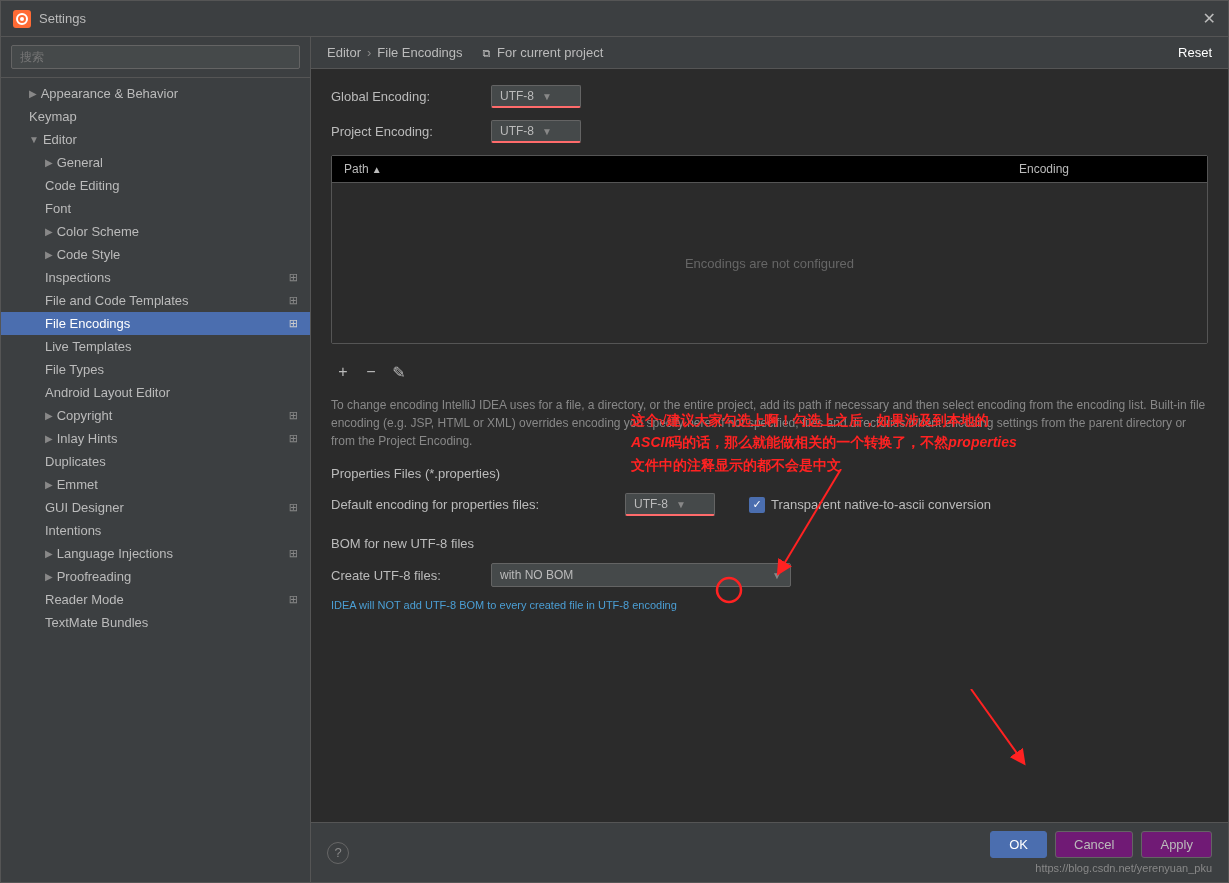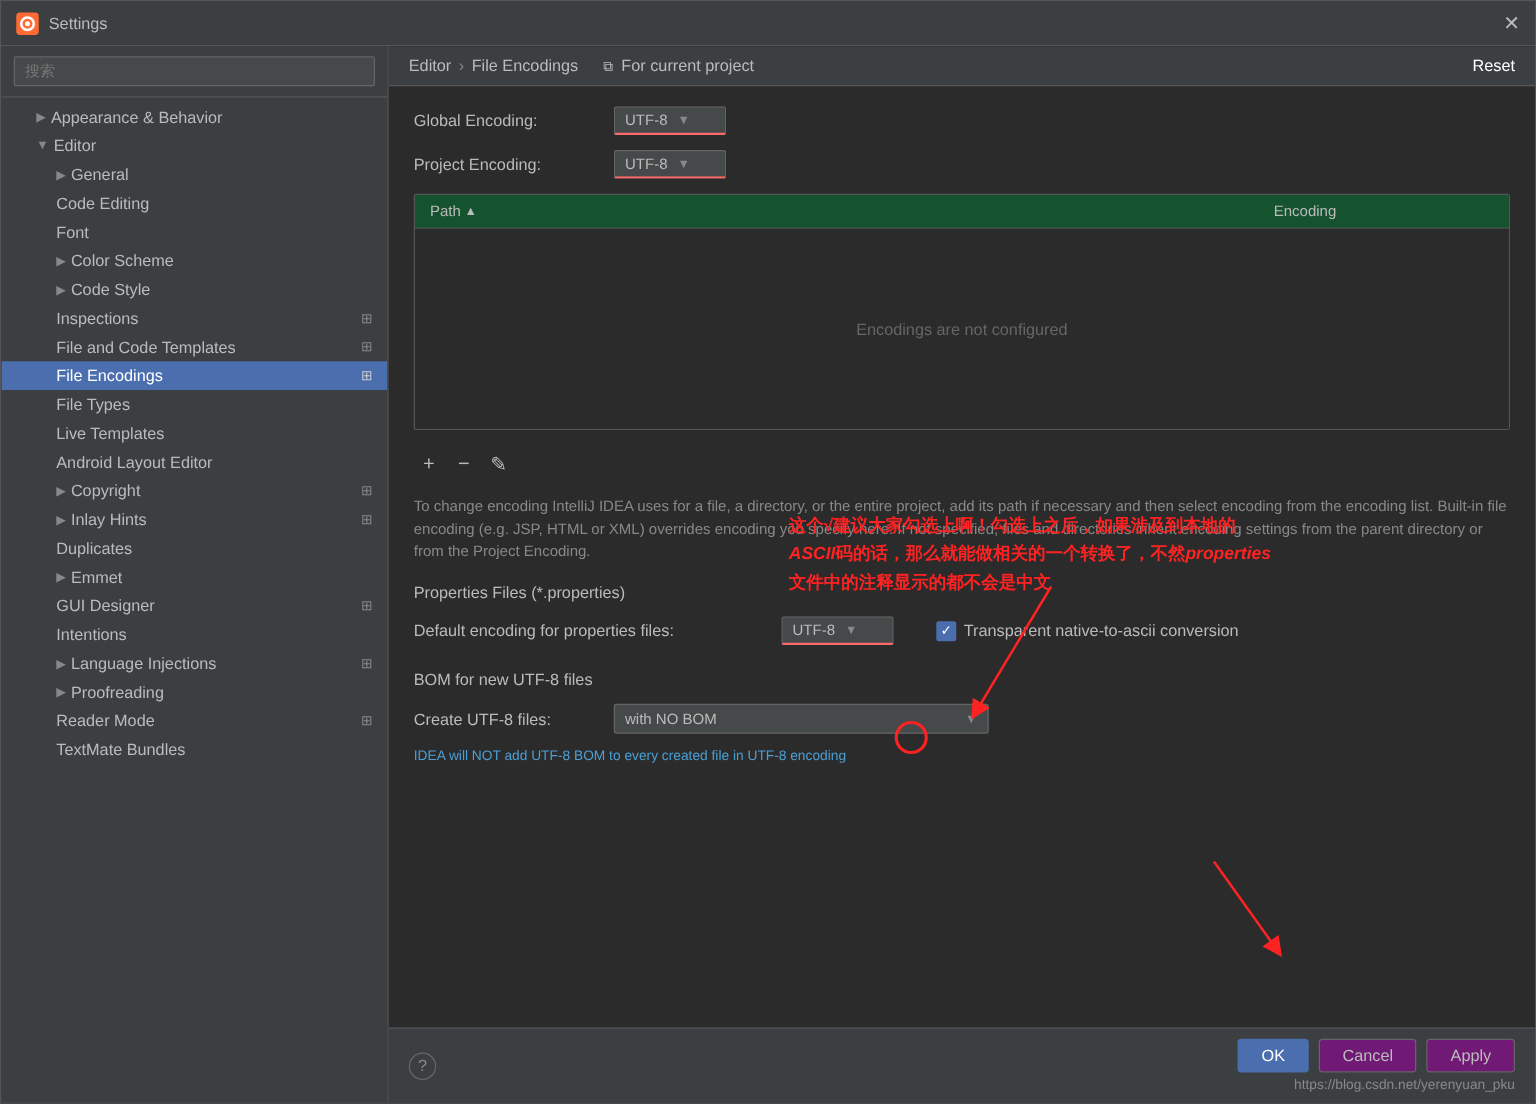--- a/index.html
+++ b/index.html
@@ -184,21 +184,21 @@
       font-size: 10px;
       color: #888;
     }
     
     .encoding-table {
       border: 1px solid #555;
       margin-bottom: 16px;
       border-radius: 2px;
     }
     .table-header {
-      background: #14532d;
+      background: #000000;
       display: flex;
       border-bottom: 1px solid #555;
     }
     .table-header-cell {
       padding: 6px 12px;
       font-size: 12px;
       color: #bbbbbb;
       display: flex;
       align-items: center;
     }
@@ -402,20 +402,23 @@
       <div class="search-box">
         <input class="search-input" type="text" placeholder="搜索" style="">
       </div>
       <div class="nav-tree">
 
         <div class="nav-item nav-indent-1">
           <span class="chevron">▶</span>
           <span>Appearance &amp; Behavior</span>
         </div>
         <div class="nav-item nav-indent-1">
+          <span>Keymap</span>
+        </div>
+        <div class="nav-item nav-indent-1">
           <span class="chevron">▼</span>
           <span>Editor</span>
         </div>
         <div class="nav-item nav-indent-2">
           <span class="chevron">▶</span>
           <span>General</span>
         </div>
         <div class="nav-item nav-indent-2">
           <span>Code Editing</span>
         </div>
@@ -436,24 +439,24 @@
         </div>
         <div class="nav-item nav-indent-2" style="justify-content: space-between;">
           <span>File and Code Templates</span>
           <span class="nav-icon">⊞</span>
         </div>
         <div class="nav-item nav-indent-2 selected" style="justify-content: space-between;">
           <span>File Encodings</span>
           <span class="nav-icon" style="color: #ccc;">⊞</span>
         </div>
         <div class="nav-item nav-indent-2">
+          <span>Live Templates</span>
+        </div>
+        <div class="nav-item nav-indent-2">
           <span>File Types</span>
-        </div>
-        <div class="nav-item nav-indent-2">
-          <span>Live Templates</span>
         </div>
         <div class="nav-item nav-indent-2">
           <span>Android Layout Editor</span>
         </div>
         <div class="nav-item nav-indent-2" style="justify-content: space-between;">
           <div style="display:flex;align-items:center;">
             <span class="chevron">▶</span>
             <span>Copyright</span>
           </div>
           <span class="nav-icon">⊞</span>

